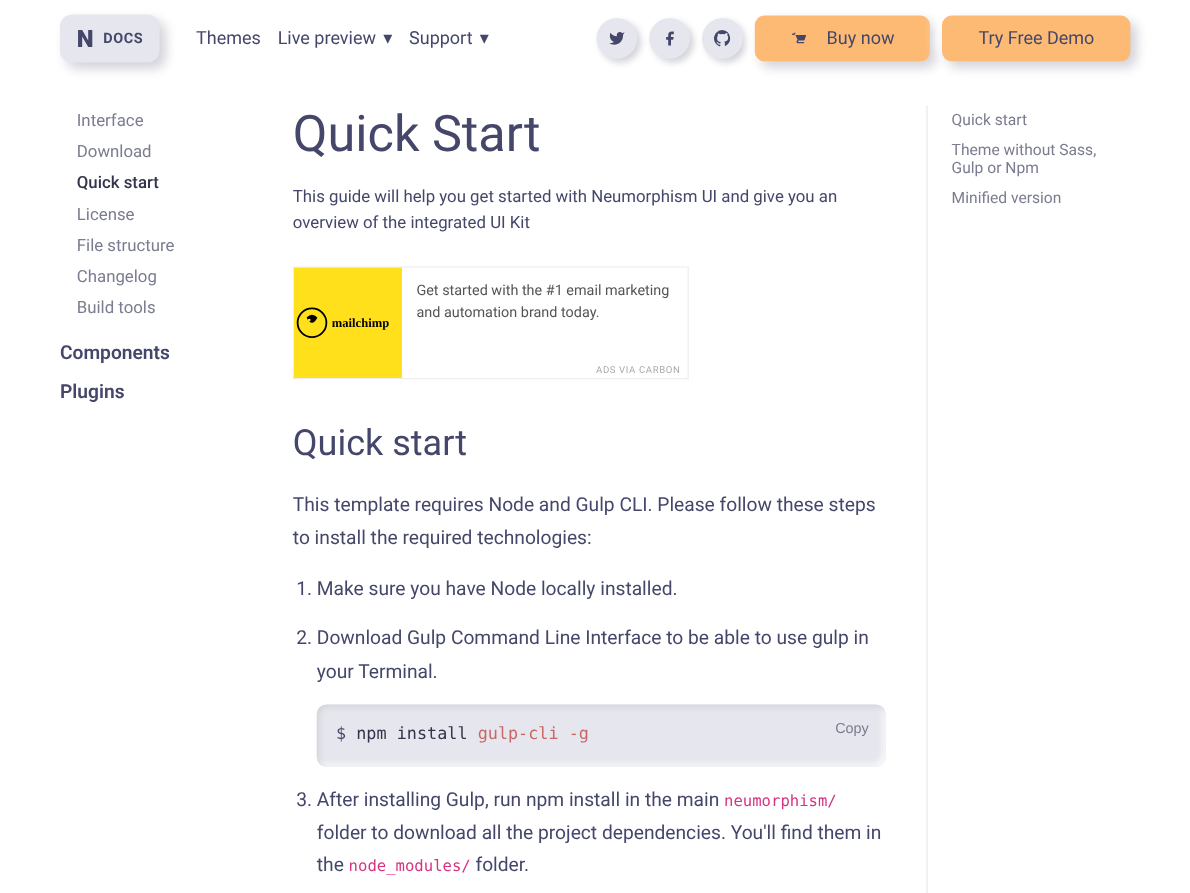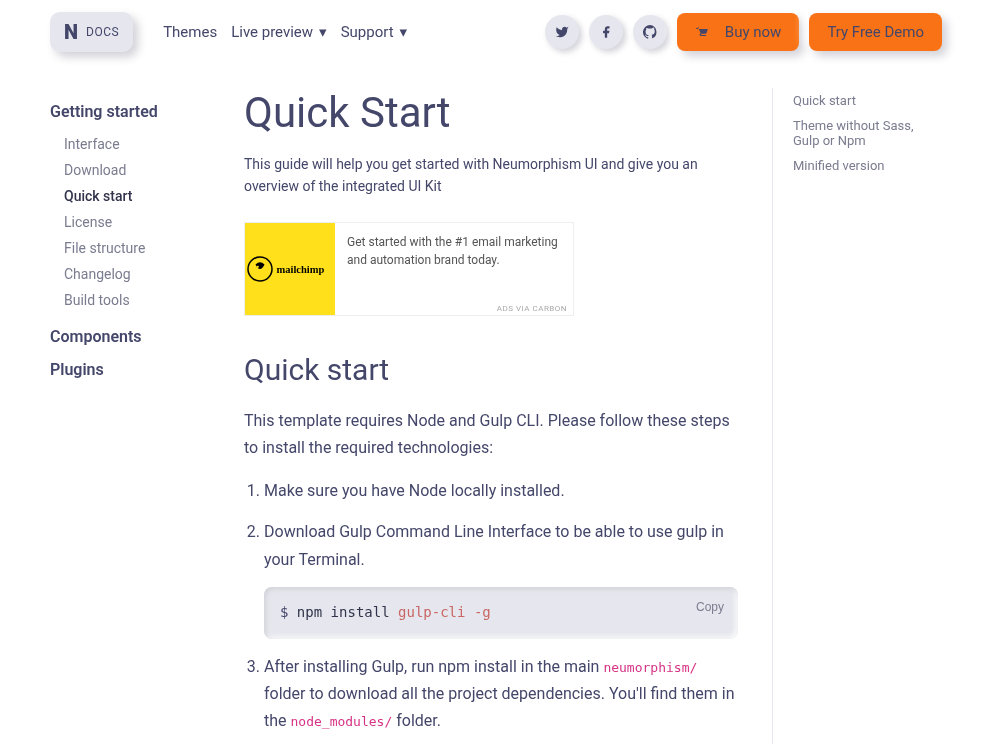--- a/index.html
+++ b/index.html
@@ -23,21 +23,21 @@
   border-radius: 10px;
   padding: 8px 14px;
   box-shadow: 5px 5px 10px #d1d1d8, -5px -5px 10px #fff;
 }
 .brand-pill .n-mark {
   font-weight: 900;
   font-size: 20px;
 }
 .brand-pill .docs {
   font-size: 12px;
-  font-weight: 400;
+  font-weight: 700;
   letter-spacing: 0.5px;
 }
 .nav-links {
   display: flex;
   gap: 14px;
   margin-left: 20px;
 }
 .nav-links span {
   font-size: 15px;
   color: #44476a;
@@ -50,23 +50,23 @@
 .icon-circle {
   width: 34px; height: 34px;
   border-radius: 50%;
   background: #e6e7ee;
   box-shadow: 3px 3px 6px #d1d1d8, -3px -3px 6px #fff;
   display: flex; align-items: center; justify-content: center;
   color: #44476a;
 }
 .btn {
   border-radius: 8px;
-  padding: 10px 18px;
+  padding: 10px 30px;
   font-size: 15px;
-  background: #f97316;
+  background: #fdba74;
   box-shadow: 5px 5px 10px #d1d1d8, -5px -5px 10px #fff;
   display: flex; align-items: center; gap: 16px;
   color: #44476a;
 }
 .layout {
   display: flex;
   padding: 24px 50px 40px;
   gap: 34px;
 }
 .sidebar { width: 160px; flex-shrink: 0; }
@@ -200,21 +200,20 @@
       </svg>
     <span>Buy now</span>
   </div>
   <div class="btn">
     <span>Try Free Demo</span>
   </div>
 </header>
 
 <div class="layout">
   <aside class="sidebar">
-    <h4>Getting started</h4>
     <ul>
       <li>Interface</li>
       <li>Download</li>
       <li class="active">Quick start</li>
       <li>License</li>
       <li>File structure</li>
       <li>Changelog</li>
       <li>Build tools</li>
     </ul>
     <h4>Components</h4>

